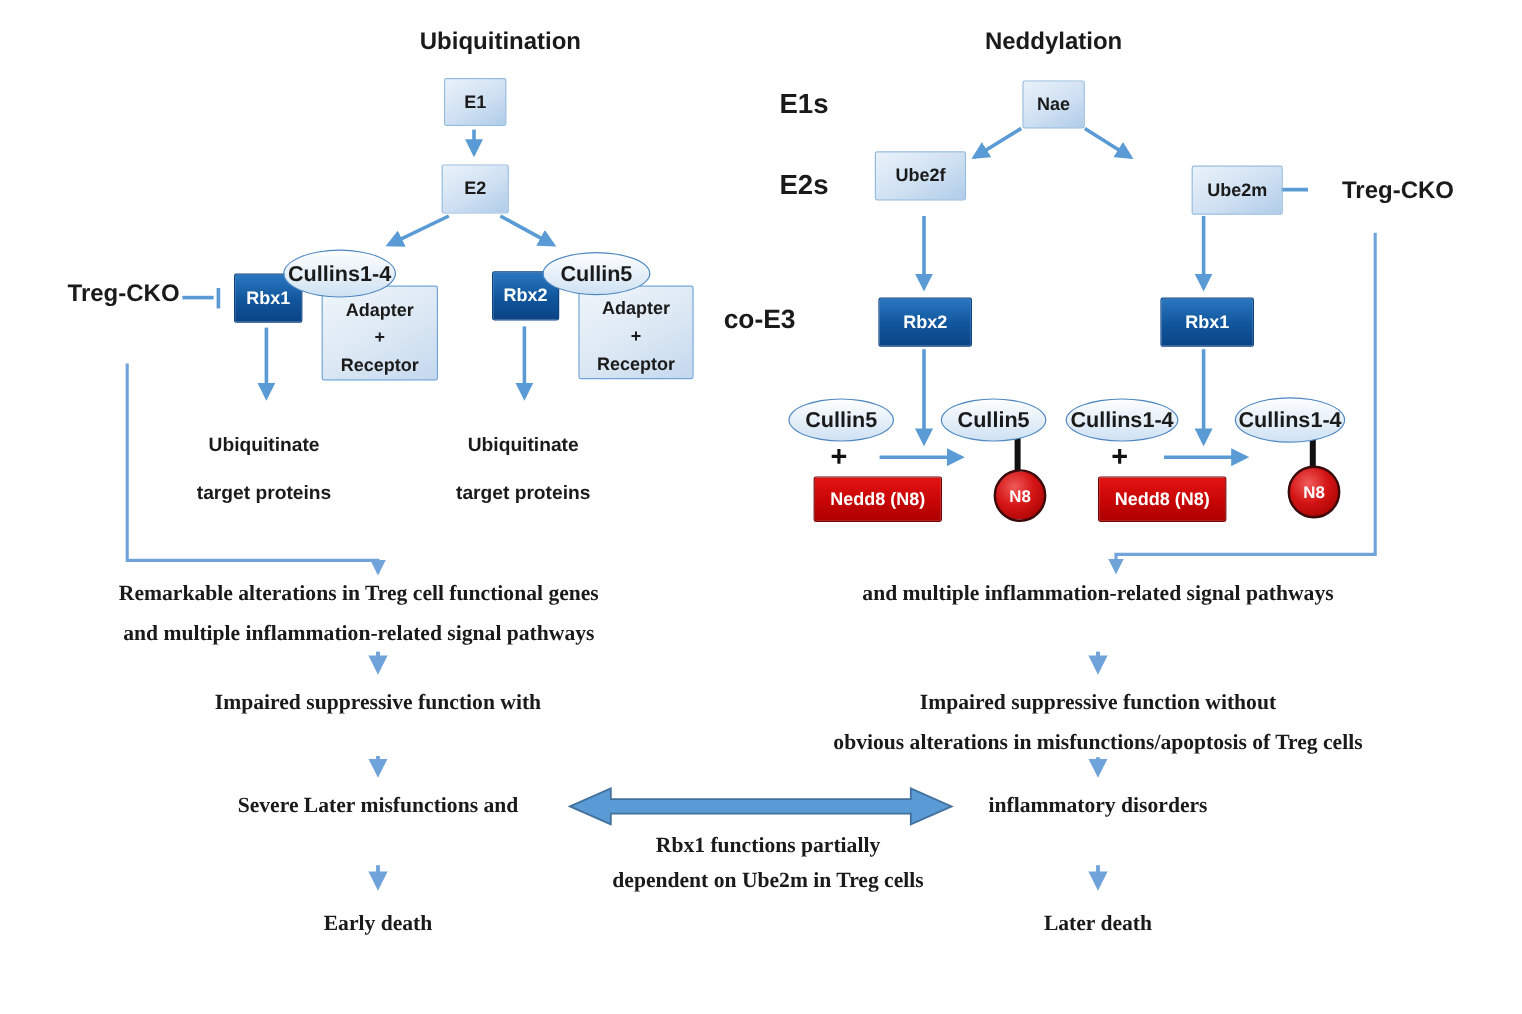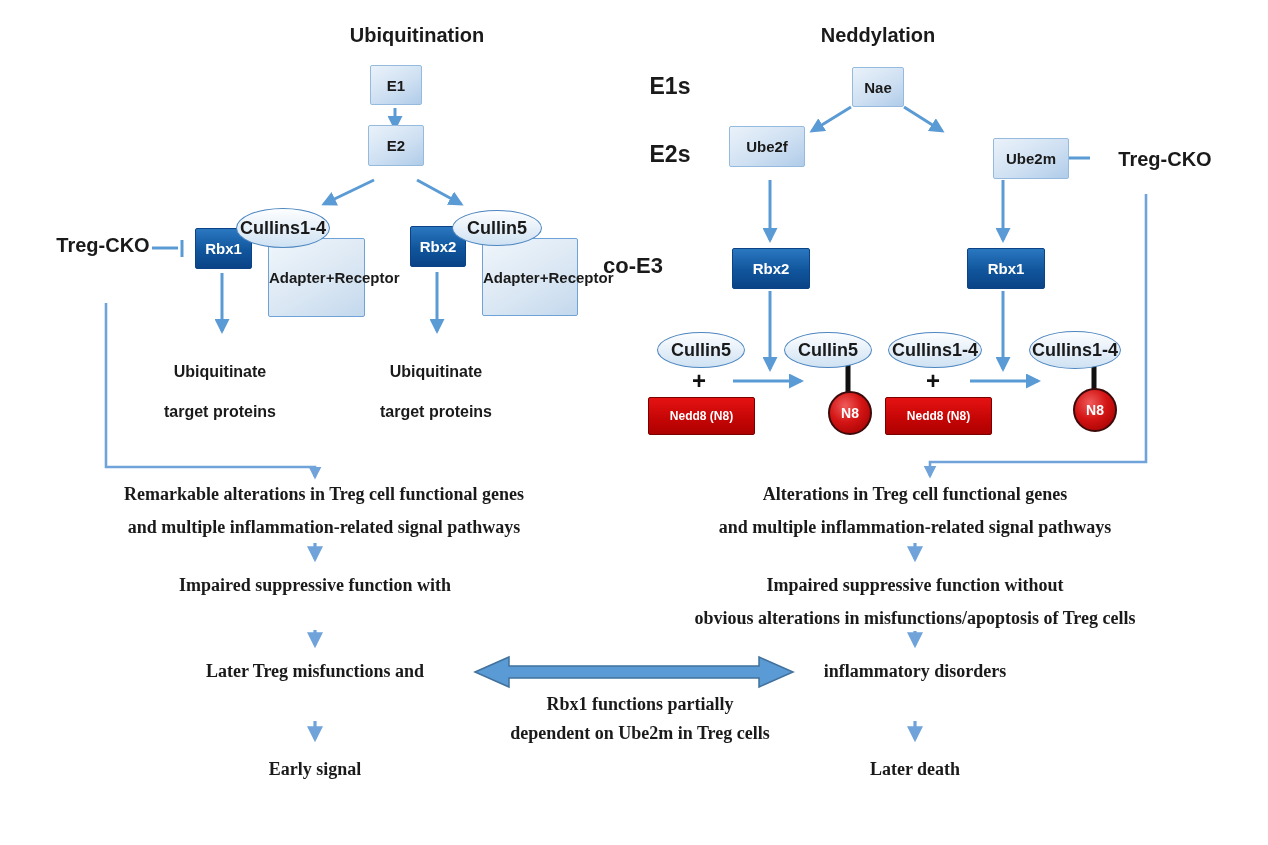--- a/index.html
+++ b/index.html
@@ -7,25 +7,25 @@
           font-family:"Liberation Sans",sans-serif;}
   .abs{position:absolute;}
   .ctr{display:flex;align-items:center;justify-content:center;text-align:center;}
   .sans-bold{font-family:"Liberation Sans",sans-serif;font-weight:700;color:#1a1a1a;}
   .box-light{background:linear-gradient(150deg,#eaf2fa 0%,#cfe0f2 55%,#b0cce9 100%);
              border:1px solid #94badd;border-radius:2px;font-weight:700;color:#1a1a1a;font-size:15px;}
   .box-dark{background:linear-gradient(180deg,#2a77c0 0%,#10559c 55%,#0b4386 100%);
             border:1px solid #0b4386;border-radius:2px;font-weight:700;color:#ffffff;font-size:15px;}
   .box-adapter{background:linear-gradient(150deg,#f0f6fb 0%,#d9e6f3 60%,#c3d8ed 100%);
              border:1.5px solid #6fa3d8;border-radius:2px;font-weight:700;color:#1a1a1a;font-size:15px;
-             display:flex;flex-direction:row;align-items:center;justify-content:space-between;line-height:23px;}
+             display:flex;flex-direction:column;align-items:center;justify-content:flex-end;line-height:23px;}
   .ell{background:linear-gradient(180deg,#fdfeff 0%,#e4eef8 55%,#cfe2f3 100%);
        border:1px solid #4d86c0;border-radius:50%;font-weight:700;color:#1a1a1a;font-size:18px;}
   .redbox{background:linear-gradient(180deg,#e51212 0%,#c40505 60%,#ae0000 100%);
-          border:1px solid #7a0000;border-radius:2px;font-weight:700;color:#ffffff;font-size:12px;}
+          border:1px solid #7a0000;border-radius:2px;font-weight:700;color:#ffffff;font-size:15px;margin-left:30px;}
   .n8circle{background:radial-gradient(circle at 38% 32%,#ef5a5a 0%,#d41414 45%,#a30202 90%);
           border:2.5px solid #3c0a0a;border-radius:50%;font-weight:700;color:#ffffff;font-size:14px;}
   .serifblock{font-family:"Liberation Serif",serif;font-weight:700;font-size:18px;line-height:33px;
               color:#1a1a1a;text-align:center;}
   .title{font-size:20px;}
   .stage-label{font-size:23px;}
   .treg{font-size:20px;}
   .plus{font-size:24px;font-weight:700;color:#111;}
   svg{position:absolute;left:0;top:0;}
 </style>
@@ -83,21 +83,21 @@
     <polygon points="475,672 509,657 509,666 759,666 759,657 793,672 759,687 759,678 509,678 509,687" fill="#5b9bd5" stroke="#41719c" stroke-width="1.5"></polygon>
   </svg>
 
   <div class="abs ctr sans-bold title" style="left:295px;top:22px;width:244px;height:26px;">Ubiquitination</div>
   <div class="abs ctr sans-bold title" style="left:756px;top:22px;width:244px;height:26px;">Neddylation</div>
   <div class="abs ctr sans-bold stage-label" style="left:630px;top:72px;width:80px;height:28px;">E1s</div>
   <div class="abs ctr sans-bold stage-label" style="left:630px;top:140px;width:80px;height:28px;">E2s</div>
   <div class="abs ctr sans-bold" style="left:585px;top:252px;width:96px;height:28px;font-size:22px;">co-E3</div>
 
   <div class="abs ctr box-light" style="left:370px;top:65px;width:50px;height:38px;">E1</div>
-  <div class="abs ctr box-light" style="left:368px;top:125px;width:54px;height:39px;">E2</div>
+  <div class="abs ctr box-light" style="left:368px;top:137px;width:54px;height:39px;">E2</div>
 
   <div class="abs ctr sans-bold treg" style="left:43px;top:232px;width:120px;height:26px;">Treg-CKO</div>
 
   <div class="abs box-adapter" style="left:268px;top:238px;width:95px;height:77px;">
     <div>Adapter</div>
     <div>+</div>
     <div>Receptor</div>
   </div>
   <div class="abs ctr box-dark" style="left:195px;top:228px;width:55px;height:39px;">Rbx1</div>
   <div class="abs ctr ell" style="left:236px;top:208px;width:92px;height:38px;">Cullins1-4</div>
@@ -132,36 +132,35 @@
   <div class="abs ctr redbox" style="left:648px;top:397px;width:105px;height:36px;">Nedd8 (N8)</div>
   <div class="abs ctr ell" style="left:784px;top:332px;width:86px;height:34px;">Cullin5</div>
   <div class="abs ctr n8circle" style="left:828px;top:391px;width:40px;height:40px;">N8</div>
 
   <div class="abs ctr ell" style="left:888px;top:332px;width:92px;height:34px;">Cullins1-4</div>
   <div class="abs ctr plus" style="left:917px;top:366px;width:32px;height:30px;">+</div>
   <div class="abs ctr redbox" style="left:885px;top:397px;width:105px;height:36px;">Nedd8 (N8)</div>
   <div class="abs ctr ell" style="left:1029px;top:331px;width:90px;height:36px;">Cullins1-4</div>
   <div class="abs ctr n8circle" style="left:1073px;top:388px;width:40px;height:40px;">N8</div>
 
-  <div class="abs serifblock" style="left:64px;top:478px;width:520px;">
+  <div class="abs serifblock" style="left:39px;top:478px;width:520px;">
     <div>Remarkable alterations in Treg cell functional genes</div>
     <div>and multiple inflammation-related signal pathways</div>
   </div>
   <div class="abs serifblock" style="left:55px;top:569px;width:520px;">
     <div>Impaired suppressive function with</div>
   </div>
   <div class="abs serifblock" style="left:55px;top:655px;width:520px;">
-    <div>Later Treg misfunctions and</div>
+    <div>Severe Later misfunctions and</div>
   </div>
   <div class="abs serifblock" style="left:55px;top:753px;width:520px;">
-    <div>Early signal</div>
+    <div>Early death</div>
   </div>
 
   <div class="abs serifblock" style="left:655px;top:478px;width:520px;">
-    <div>Alterations in Treg cell functional genes</div>
     <div>and multiple inflammation-related signal pathways</div>
   </div>
   <div class="abs serifblock" style="left:652px;top:569px;width:526px;">
     <div>Impaired suppressive function without</div>
     <div>obvious alterations in misfunctions/apoptosis of Treg cells</div>
   </div>
   <div class="abs serifblock" style="left:655px;top:655px;width:520px;">
     <div>inflammatory disorders</div>
   </div>
   <div class="abs serifblock" style="left:655px;top:753px;width:520px;">

